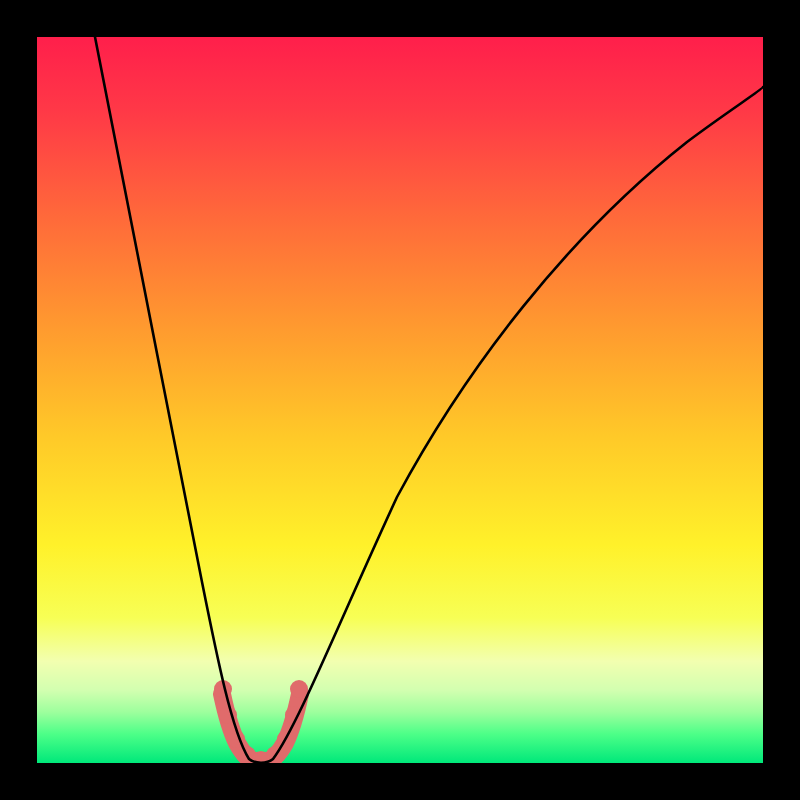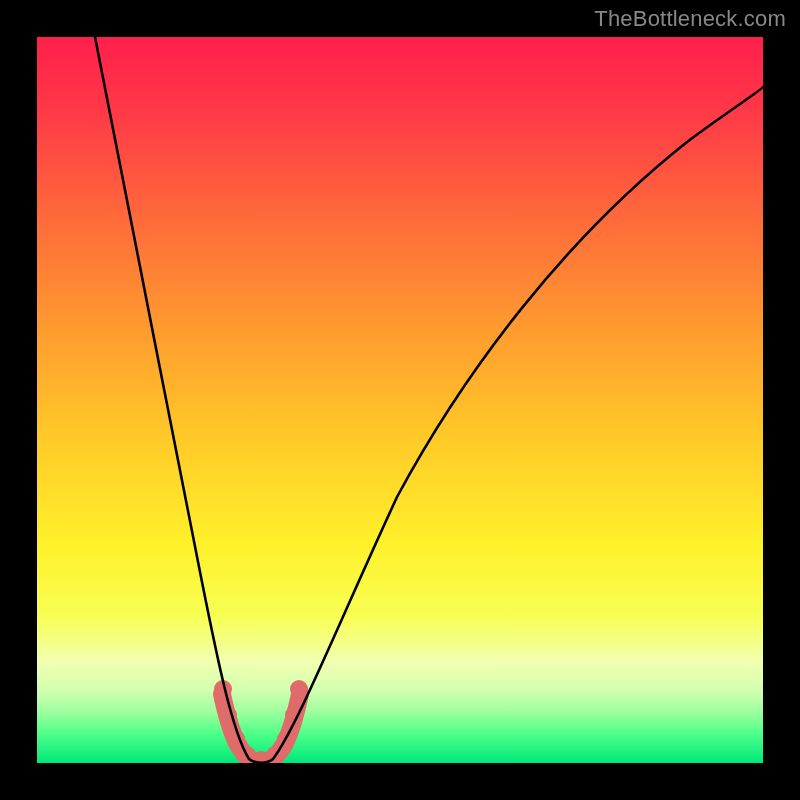--- a/index.html
+++ b/index.html
@@ -104,15 +104,14 @@
                C 90 160, 130 370, 165 545
                C 180 620, 195 695, 212 722
                C 218 727, 230 727, 236 722
                C 260 690, 300 590, 360 460
                C 430 330, 530 200, 650 105
                C 690 75, 726 52, 726 50" fill="none" stroke="#000000" stroke-width="2.6" stroke-linecap="round"></path>
     </svg>
 
   </div>
 
-  <div class="watermark">TheBottleneck.com</div>
 
 </div>
 
 </body></html>

